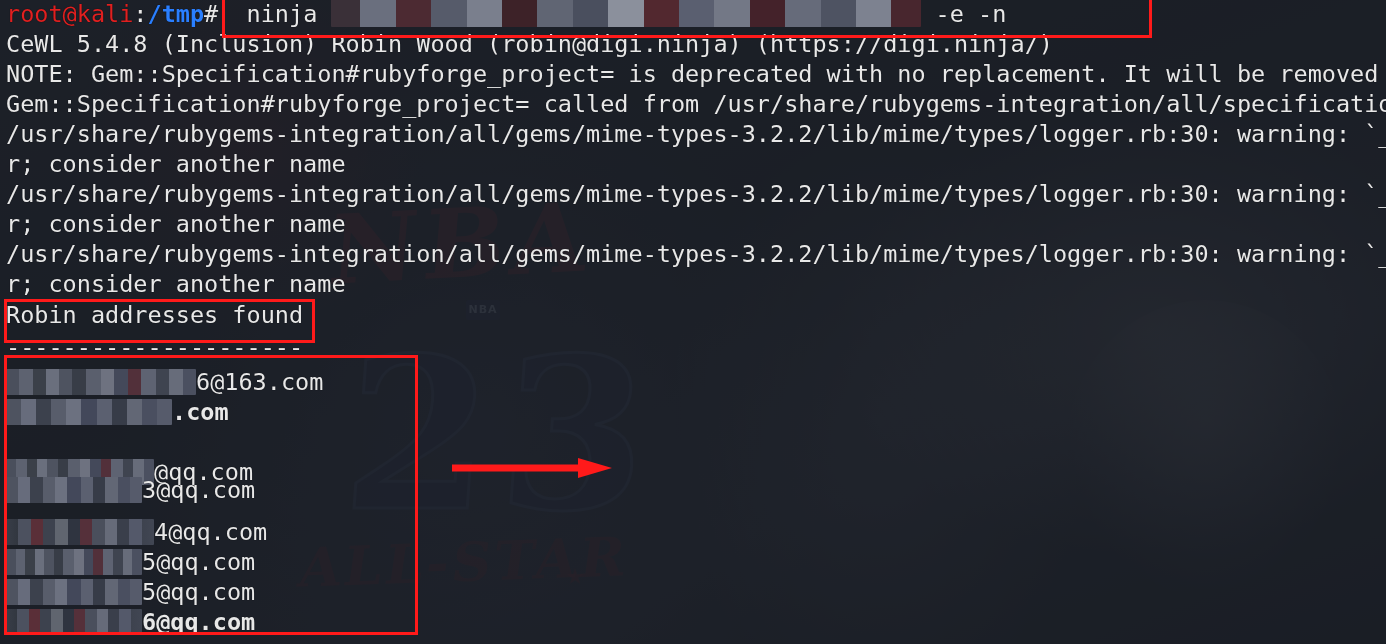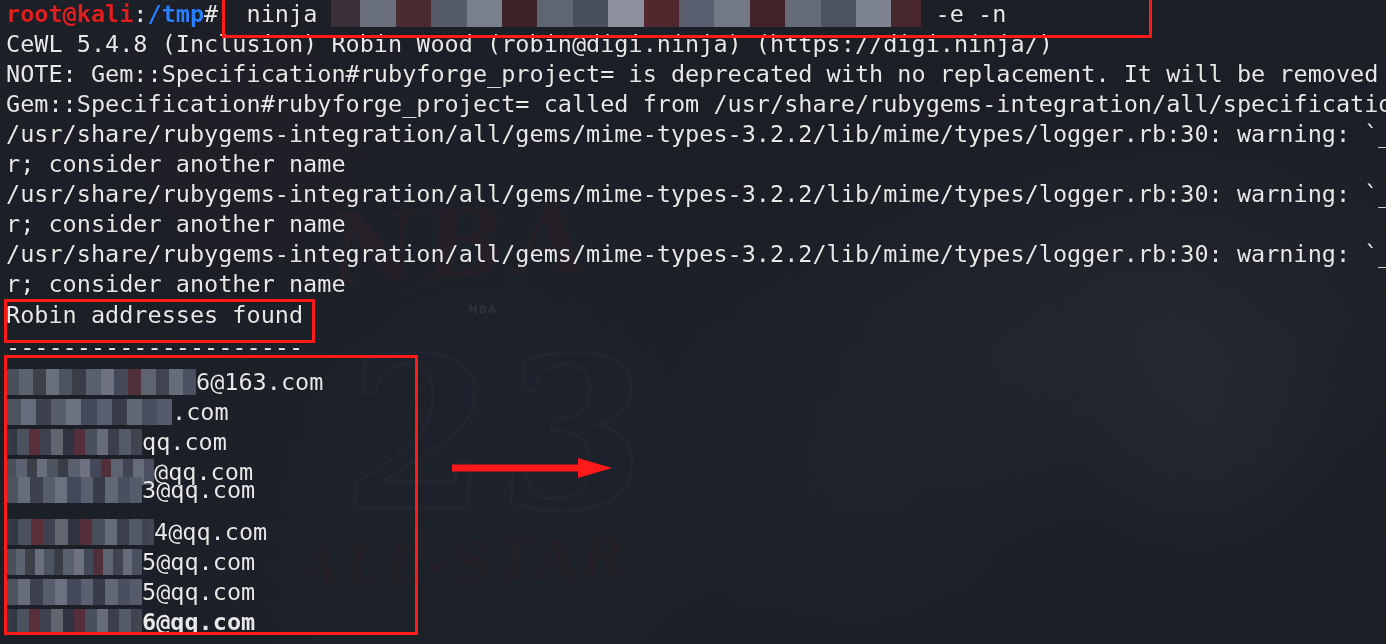--- a/index.html
+++ b/index.html
@@ -106,21 +106,21 @@
     left: 6px;
     white-space: pre;
     font-size: 23.5px;
     line-height: 30px;
     color: #e8e8e8;
     letter-spacing: 0px;
     text-shadow: 0 0 1px rgba(0,0,0,0.8);
   }
   .clip { overflow: hidden; width: 1386px; }
 
-  .p-user { color: #e02020; font-weight: bold; }
+  .p-user { color: #e02020; font-weight: normal; }
   .p-colon { color: #e8e8e8; }
   .p-path { color: #2a7fff; font-weight: bold; }
   .p-hash { color: #e8e8e8; }
 
   
   .mosaic {
     display: inline-block;
     vertical-align: -5px;
     height: 26px;
     background-color: #3a3f4a;
@@ -254,23 +254,22 @@
     <div class="line clip" style="top:209px;">r; consider another name</div>
     <div class="line clip" style="top:239px;">/usr/share/rubygems-integration/all/gems/mime-types-3.2.2/lib/mime/types/logger.rb:30: warning: `_</div>
     <div class="line clip" style="top:269px;">r; consider another name</div>
 
     <div class="line" style="top:300px;">Robin addresses found</div>
 
     <div class="line" style="top:332px;">---------------------</div>
 
     <div class="line" style="top:367px;"><span class="mosaic" style="width:190px;"></span><span>6@163.com</span></div>
 
-    <div class="line" style="top:397px;"><span class="mosaic m-row2" style="width:166px;"></span><span>.com</span></div>
-
-    <div class="line" style="top:427px;"><span class="mosaic m-dark" style="width:136px;"></span><span>qq.com</span></div>
+    <div class="line" style="top:397px;font-weight:bold;"><span class="mosaic m-row2" style="width:166px;"></span><span>.com</span></div>
+
 
     <div class="line" style="top:457px;"><span class="mosaic" style="width:148px;"></span><span>@qq.com</span></div>
 
     <div class="line" style="top:475px;"><span class="mosaic m-row2" style="width:136px;"></span><span>3@qq.com</span></div>
 
     <div class="line" style="top:517px;"><span class="mosaic m-dark" style="width:148px;"></span><span>4@qq.com</span></div>
 
     <div class="line" style="top:547px;"><span class="mosaic" style="width:136px;"></span><span>5@qq.com</span></div>
 
     <div class="line" style="top:577px;"><span class="mosaic m-row2" style="width:136px;"></span><span>5@qq.com</span></div>

